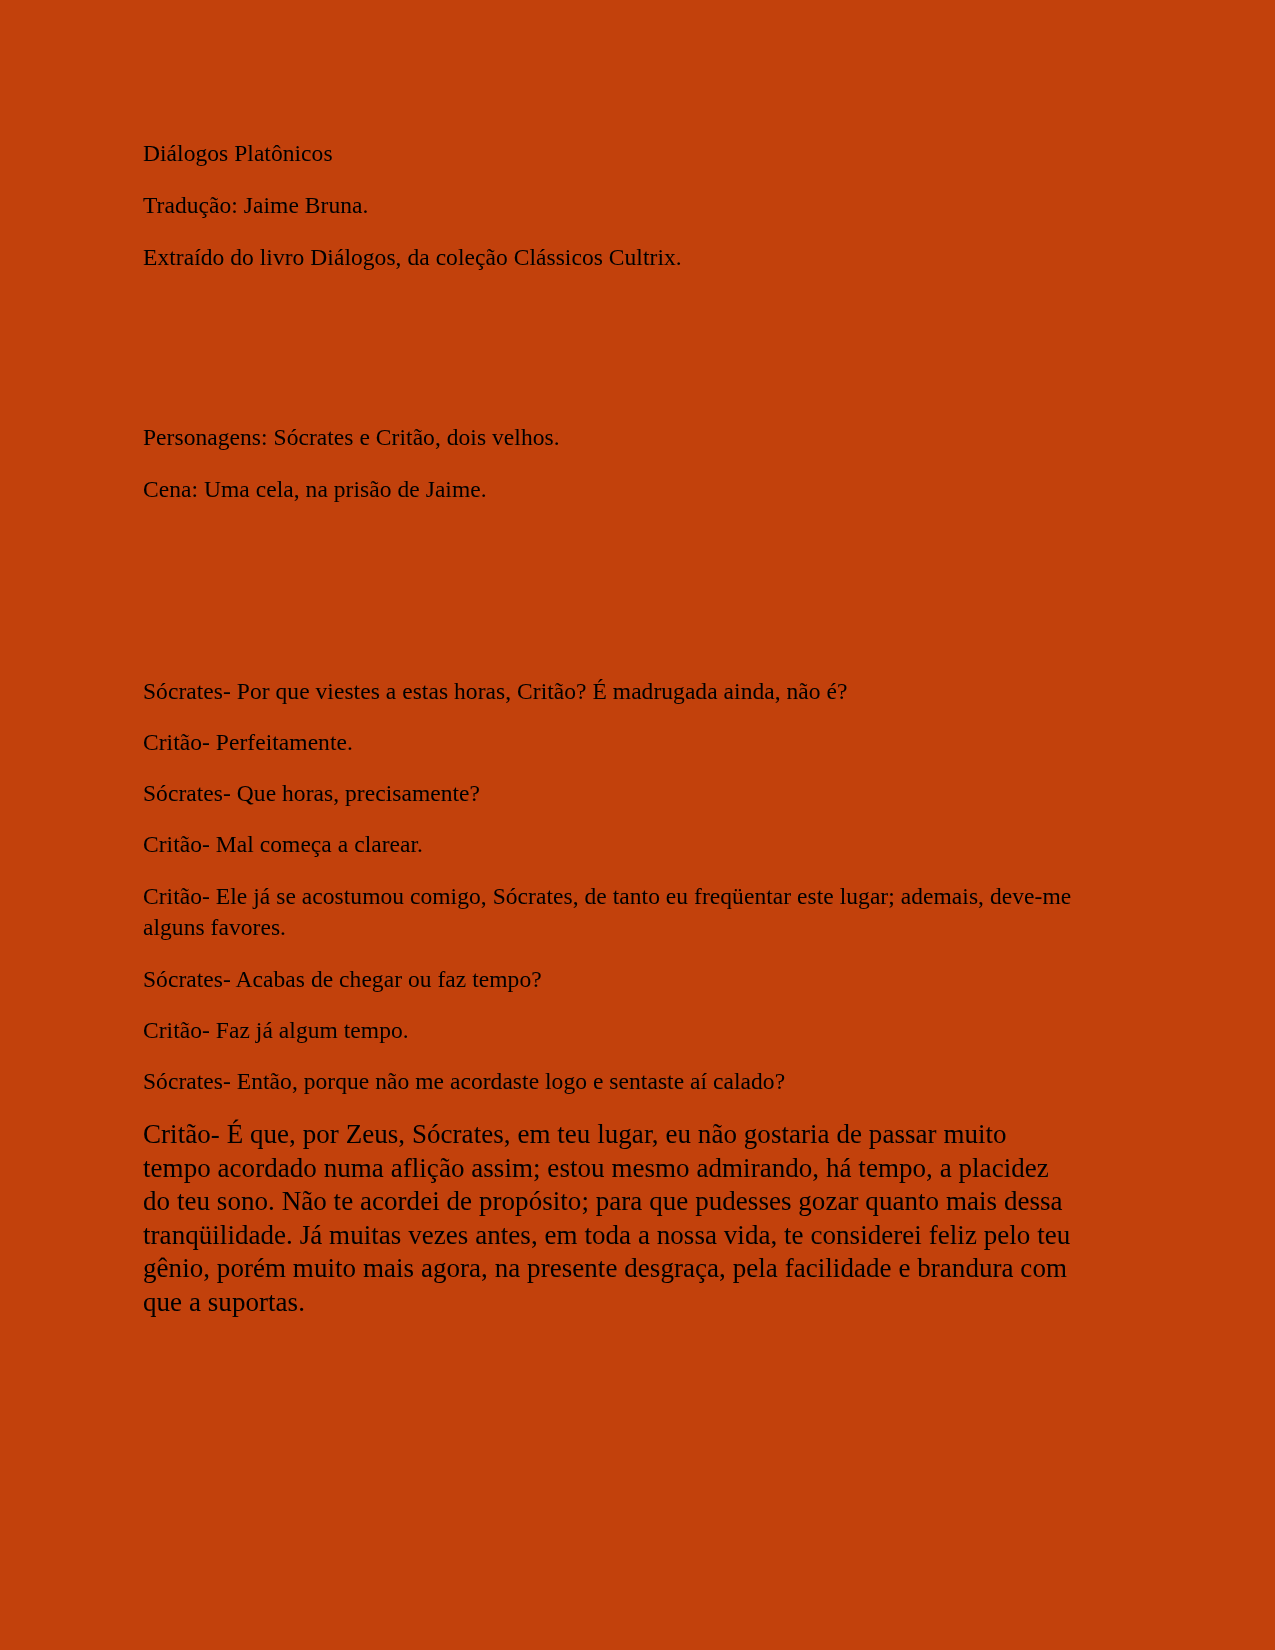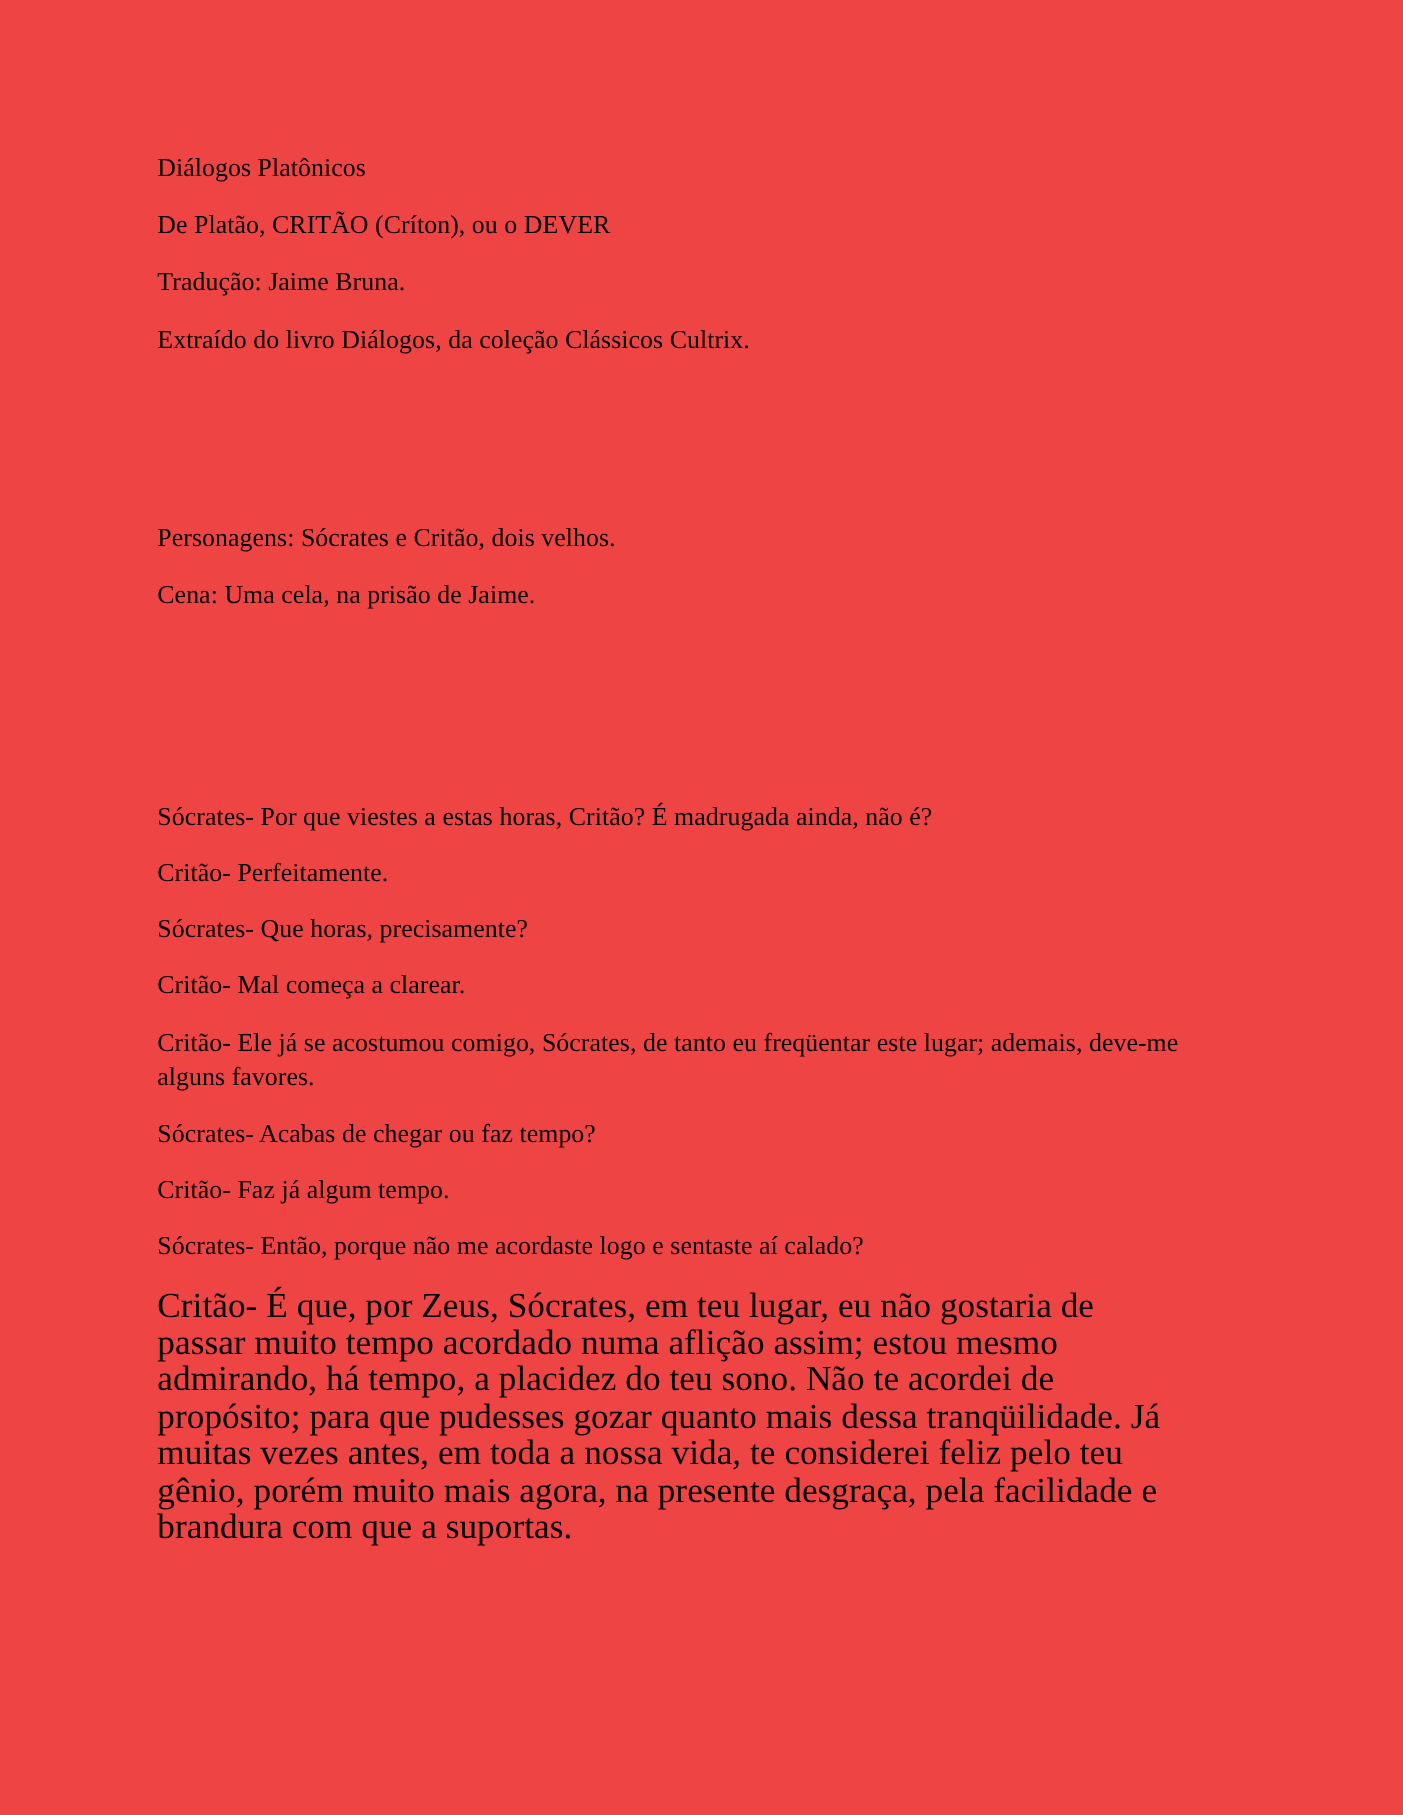--- a/index.html
+++ b/index.html
@@ -8,21 +8,21 @@
     background: #ffffff;
   }
   body {
     font-family: "Liberation Serif", "DejaVu Serif", serif;
     color: #000000;
   }
   .page {
     position: relative;
     width: 1275px;
     height: 1650px;
-    background: #ef4444;
+    background: #c2410c;
     overflow: hidden;
     box-sizing: border-box;
   }
   .content {
     position: absolute;
     left: 143px;
     top: 139px;
     width: 932px;
   }
   .para {
@@ -33,41 +33,40 @@
     white-space: normal;
     letter-spacing: 0.05px;
   }
   .spacer-lg {
     height: 128px;
   }
   .spacer-md {
     height: 132px;
   }
   .block-paragraph {
-    font-size: 32px;
+    font-size: 27px;
     line-height: 33.5px;
     margin: 0;
   }
   .dialogue .para {
     margin-bottom: 22px;
     margin-top: 18px;
   }
   .dialogue .para.multiline {
     line-height: 31px;
   }
 </style>
 </head>
 <body>
 
 <div class="page">
   <div class="content">
 
     <div>
       <p class="para">Diálogos Platônicos</p>
-      <p class="para">De Platão, CRITÃO (Críton), ou o DEVER</p>
       <p class="para">Tradução: Jaime Bruna.</p>
       <p class="para">Extraído do livro Diálogos, da coleção Clássicos Cultrix.</p>
     </div>
 
     <div class="spacer-lg"></div>
 
     <div>
       <p class="para">Personagens: Sócrates e Critão, dois velhos.</p>
       <p class="para">Cena: Uma cela, na prisão de Jaime.</p>
     </div>

